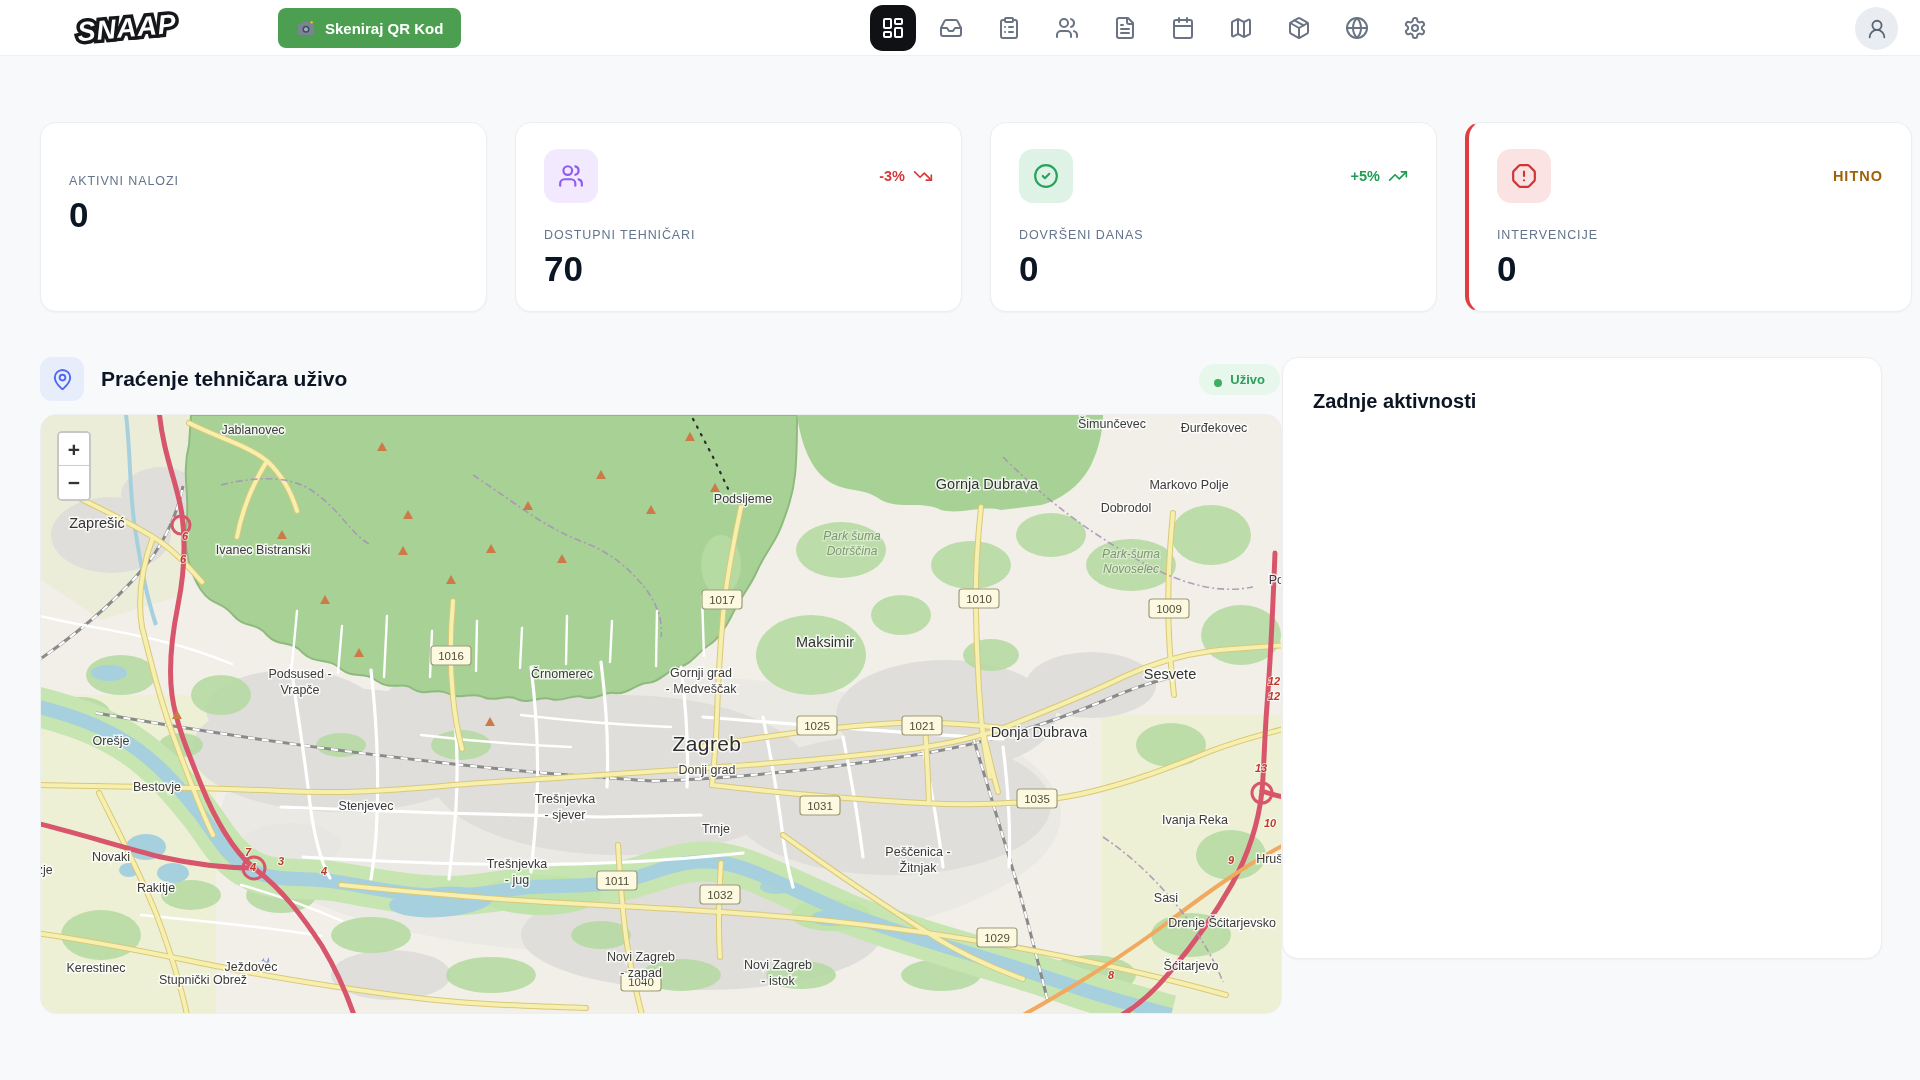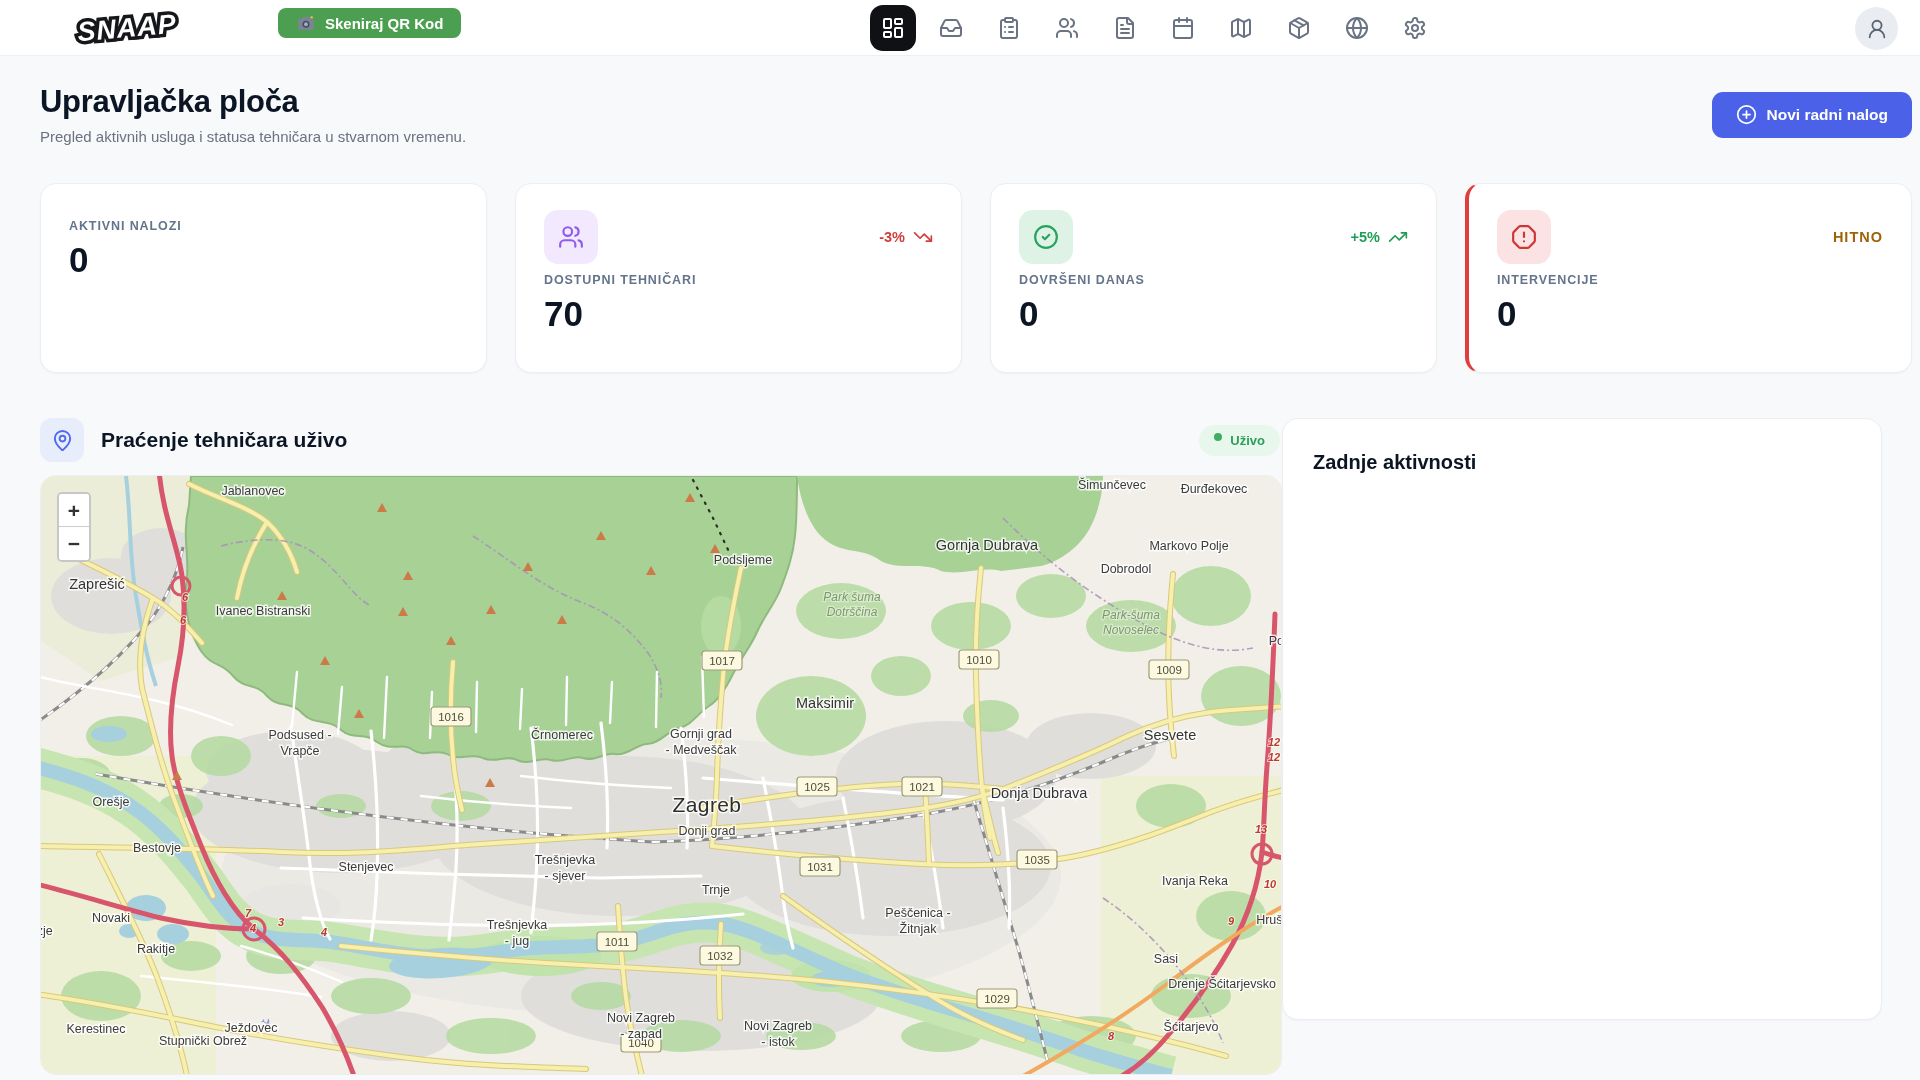--- a/index.html
+++ b/index.html
@@ -2,21 +2,21 @@
 <html><head>
 <meta charset="utf-8">
 <style>
   * { margin:0; padding:0; box-sizing:border-box; }
   html,body { width:1920px; height:1080px; overflow:hidden; }
   body { font-family:"Liberation Sans", sans-serif; background:#f7f9fb; color:#0b1524; }
 
   
   .navbar { position:relative; height:56px; background:#fff; border-bottom:1px solid #edf0f3; }
   .logo { position:absolute; left:62px; top:5px; }
-  .scan-btn { position:absolute; left:278px; top:8px; height:30px; display:flex; align-items:center; gap:9px;
+  .scan-btn { position:absolute; left:278px; top:8px; height:40px; display:flex; align-items:center; gap:9px;
     background:#4c9f50; color:#fff; border:none; border-radius:8px; padding:0 18px;
     font-family:"Liberation Sans",sans-serif; font-size:15px; font-weight:bold; cursor:pointer; }
   .nav-icons { position:absolute; left:870px; top:5px; display:flex; gap:12px; }
   .nav-btn { width:46px; height:46px; border-radius:13px; border:none; background:transparent; display:grid; place-items:center; cursor:pointer; }
   .nav-btn svg { width:24px; height:24px; fill:none; stroke:#6a7383; stroke-width:2; stroke-linecap:round; stroke-linejoin:round; }
   .nav-btn.active { background:#0f1115; }
   .nav-btn.active svg { stroke:#fff; }
   .avatar { position:absolute; right:22px; top:7px; width:43px; height:43px; border-radius:50%; background:#e9edf1; border:none; display:grid; place-items:center; cursor:pointer; }
   .avatar svg { width:22px; height:22px; fill:none; stroke:#5b6472; stroke-width:2; stroke-linecap:round; stroke-linejoin:round; }
 
@@ -39,31 +39,31 @@
   .stat-iconbox svg { width:26px; height:26px; fill:none; stroke-width:2; stroke-linecap:round; stroke-linejoin:round; }
   .ib-blue { background:#e3e9fc; } .ib-blue svg { stroke:#4f68f0; }
   .ib-purple { background:#f2e9fe; } .ib-purple svg { stroke:#8f5cf2; }
   .ib-green { background:#def3e5; } .ib-green svg { stroke:#27a35f; }
   .ib-red { background:#fbe3e3; } .ib-red svg { stroke:#d03535; }
   .trend { display:flex; align-items:center; gap:8px; font-size:14.5px; font-weight:700; }
   .trend svg { width:20px; height:20px; fill:none; stroke-width:2; stroke-linecap:round; stroke-linejoin:round; }
   .trend.up { color:#1f9d55; } .trend.up svg { stroke:#1f9d55; }
   .trend.down { color:#d63b3b; } .trend.down svg { stroke:#d63b3b; }
   .trend.flat { color:#a16207; letter-spacing:1px; }
-  .stat-label { margin-top:9px; font-size:12.5px; font-weight:700; letter-spacing:.9px; color:#64748b; }
+  .stat-label { margin-top:25px; font-size:12.5px; font-weight:400; letter-spacing:.9px; color:#64748b; }
   .stat-value { margin-top:7px; font-size:35px; font-weight:800; color:#0b1524; }
 
   
   .section-row { margin-top:45px; display:flex; align-items:flex-start; }
   .left-col { width:1242px; }
   .map-header { height:44px; display:flex; align-items:center; }
   .pin-box { width:44px; height:44px; border-radius:12px; background:#e7edfb; display:grid; place-items:center; }
   .pin-box svg { width:23px; height:23px; fill:none; stroke:#4f68f0; stroke-width:2; stroke-linecap:round; stroke-linejoin:round; }
   .map-title { margin-left:17px; font-size:21px; font-weight:800; color:#0b1524; flex:1; }
-  .live-badge { display:flex; align-items:flex-start; gap:8px; background:#e7f7ec; color:#2e9e5b;
+  .live-badge { display:flex; align-items:flex-end; gap:8px; background:#e7f7ec; color:#2e9e5b;
     border-radius:999px; padding:8px 15px; font-size:13px; font-weight:bold; margin-right:2px; }
   .live-dot { width:8px; height:8px; border-radius:50%; background:#3fae63; }
   .map-card { position:relative; margin-top:13px; width:1242px; height:600px; background:#f2efe9;
     border:1px solid #eceff2; border-radius:16px; overflow:hidden; }
   .map-zoom { position:absolute; left:16px; top:16px; width:34px; background:#fff; border:2px solid rgba(0,0,0,.22);
     border-radius:5px; overflow:hidden; z-index:5; }
   .map-zoom button { display:block; width:100%; height:33px; background:#fff; border:none; font-size:21px; font-weight:bold;
     color:#333; cursor:pointer; font-family:"Liberation Sans",sans-serif; line-height:1; }
   .map-zoom button:first-child { border-bottom:1px solid #ccc; }
 
@@ -195,34 +195,20 @@
   <button class="avatar">
     <svg viewBox="0 0 24 24">
       <circle cx="12" cy="8" r="5"></circle>
         <path d="M20 21a8 8 0 0 0-16 0"></path>
     </svg>
   </button>
 </header>
 
 <main class="main">
 
-  <div class="page-header">
-    <div>
-      <h1 class="page-title">Upravljačka ploča</h1>
-      <p class="page-subtitle">Pregled aktivnih usluga i statusa tehničara u stvarnom vremenu.</p>
-    </div>
-    <button class="new-order-btn">
-      <svg viewBox="0 0 24 24">
-        <circle cx="12" cy="12" r="10"></circle>
-          <path d="M8 12h8"></path>
-          <path d="M12 8v8"></path>
-      </svg>
-      <span>Novi radni nalog</span>
-    </button>
-  </div>
 
   <div class="stats-row">
 
     <div class="stat-card">
       <div class="stat-label">AKTIVNI NALOZI</div>
       <div class="stat-value">0</div>
     </div>
 
     <div class="stat-card">
       <div class="stat-top">

